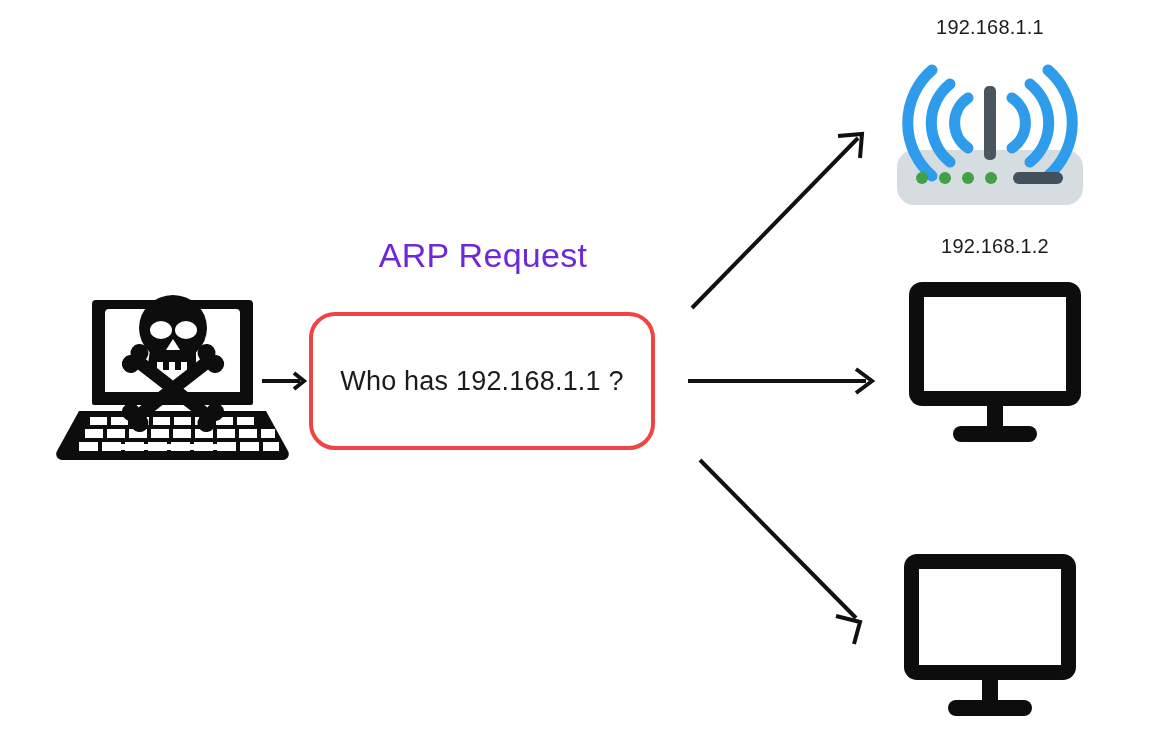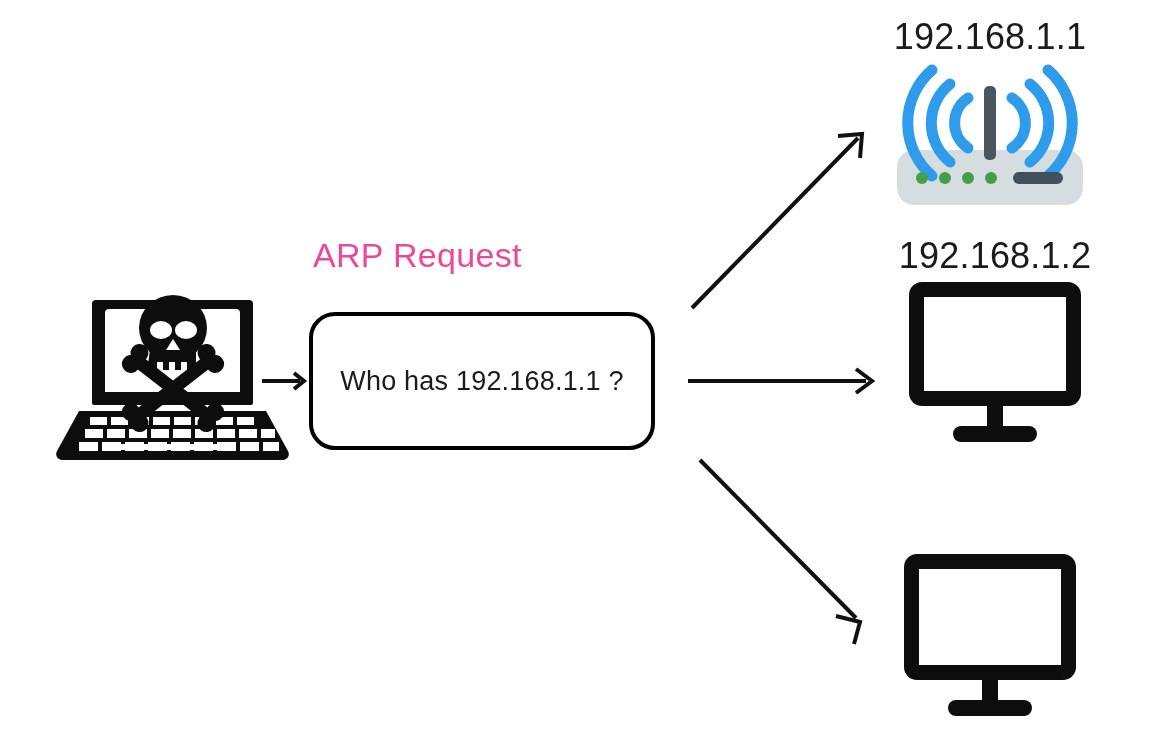--- a/index.html
+++ b/index.html
@@ -19,52 +19,52 @@
     position: absolute;
     left: 0; top: 0;
     width: 1163px;
     height: 747px;
     background: #ffffff;
   }
   .abs { position: absolute; }
 
   
   .ip-label {
-    font-size: 36px;
+    font-size: 20px;
     font-weight: 400;
     letter-spacing: 0.2px;
     color: #1b1b1b;
     text-align: center;
     white-space: nowrap;
   }
   .arp-title {
     font-size: 34px;
     font-weight: 400;
     letter-spacing: 0.3px;
-    color: #ec4899;
-    text-align: left;
+    color: #6d28d9;
+    text-align: center;
     white-space: nowrap;
   }
   .box-text {
     font-size: 27px;
     font-weight: 400;
     letter-spacing: 0.2px;
     color: #1b1b1b;
     text-align: center;
     white-space: nowrap;
   }
 
   
   .request-box {
     left: 309px;
     top: 312px;
     width: 346px;
     height: 138px;
     box-sizing: border-box;
-    border: 4px solid #000000;
+    border: 4px solid #ef4444;
     border-radius: 26px;
     background: #ffffff;
     display: flex;
     align-items: center;
     justify-content: center;
   }
 
   
   svg { display: block; overflow: visible; }
 </style>

